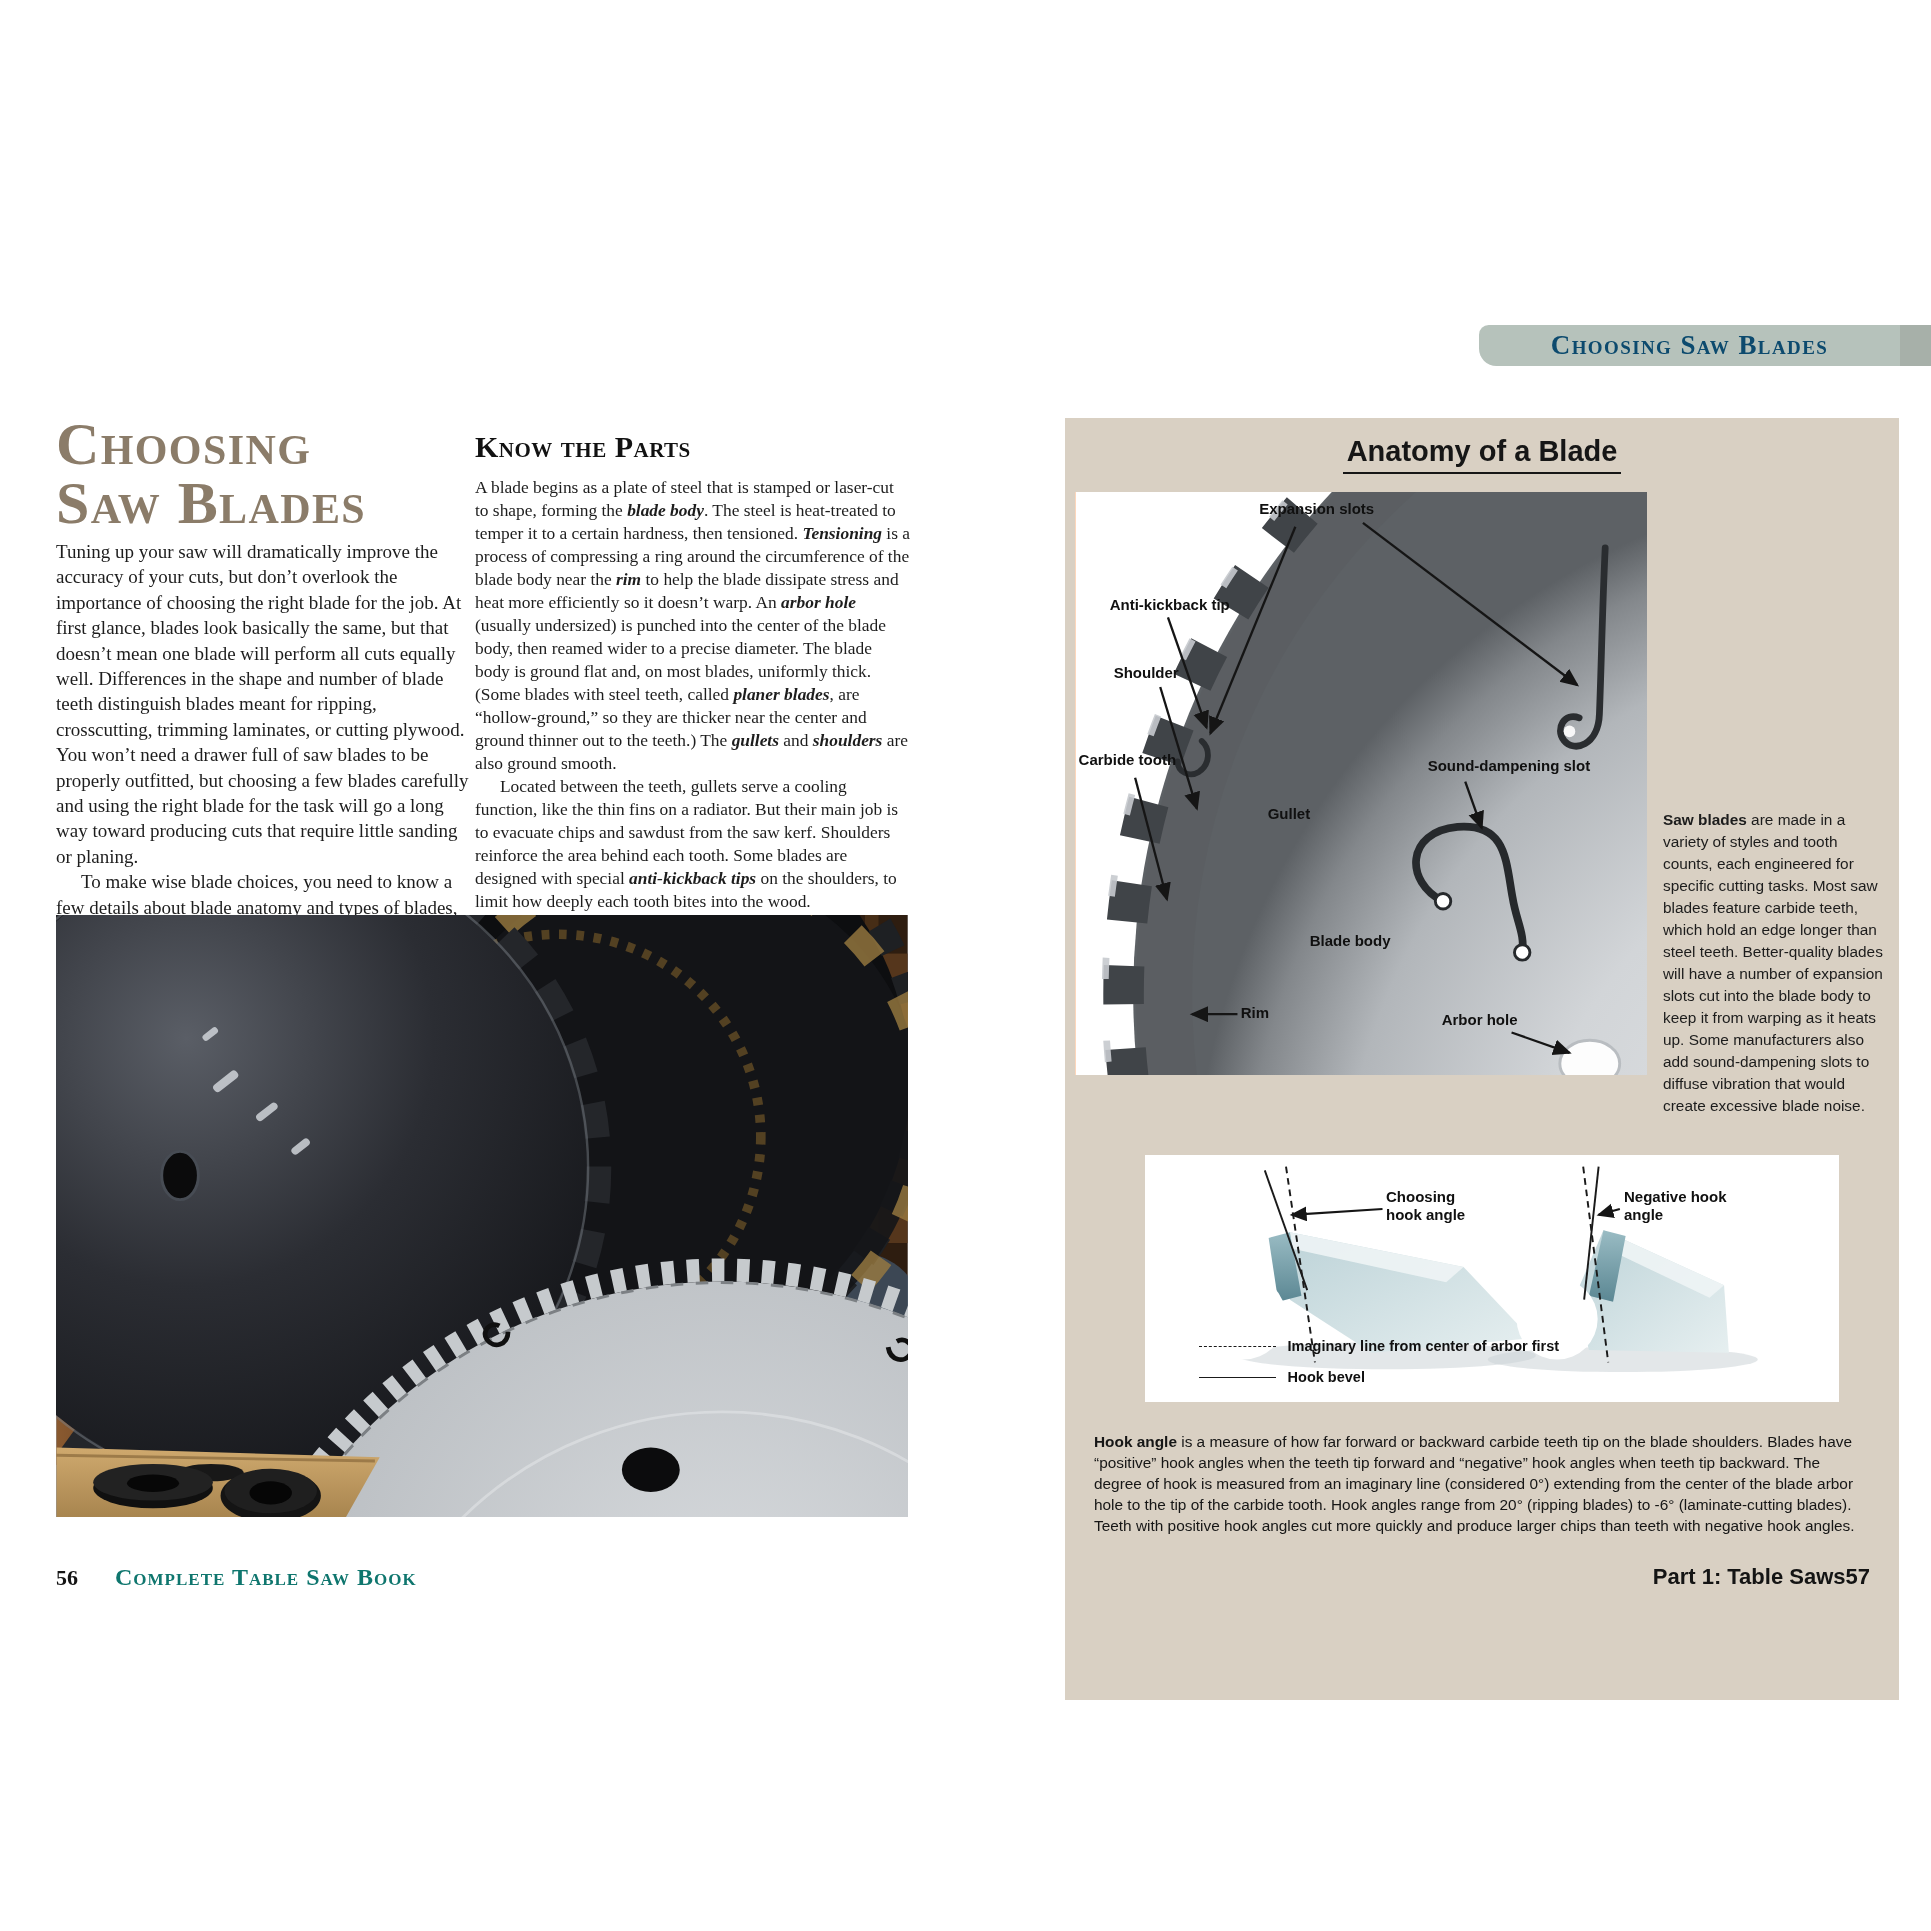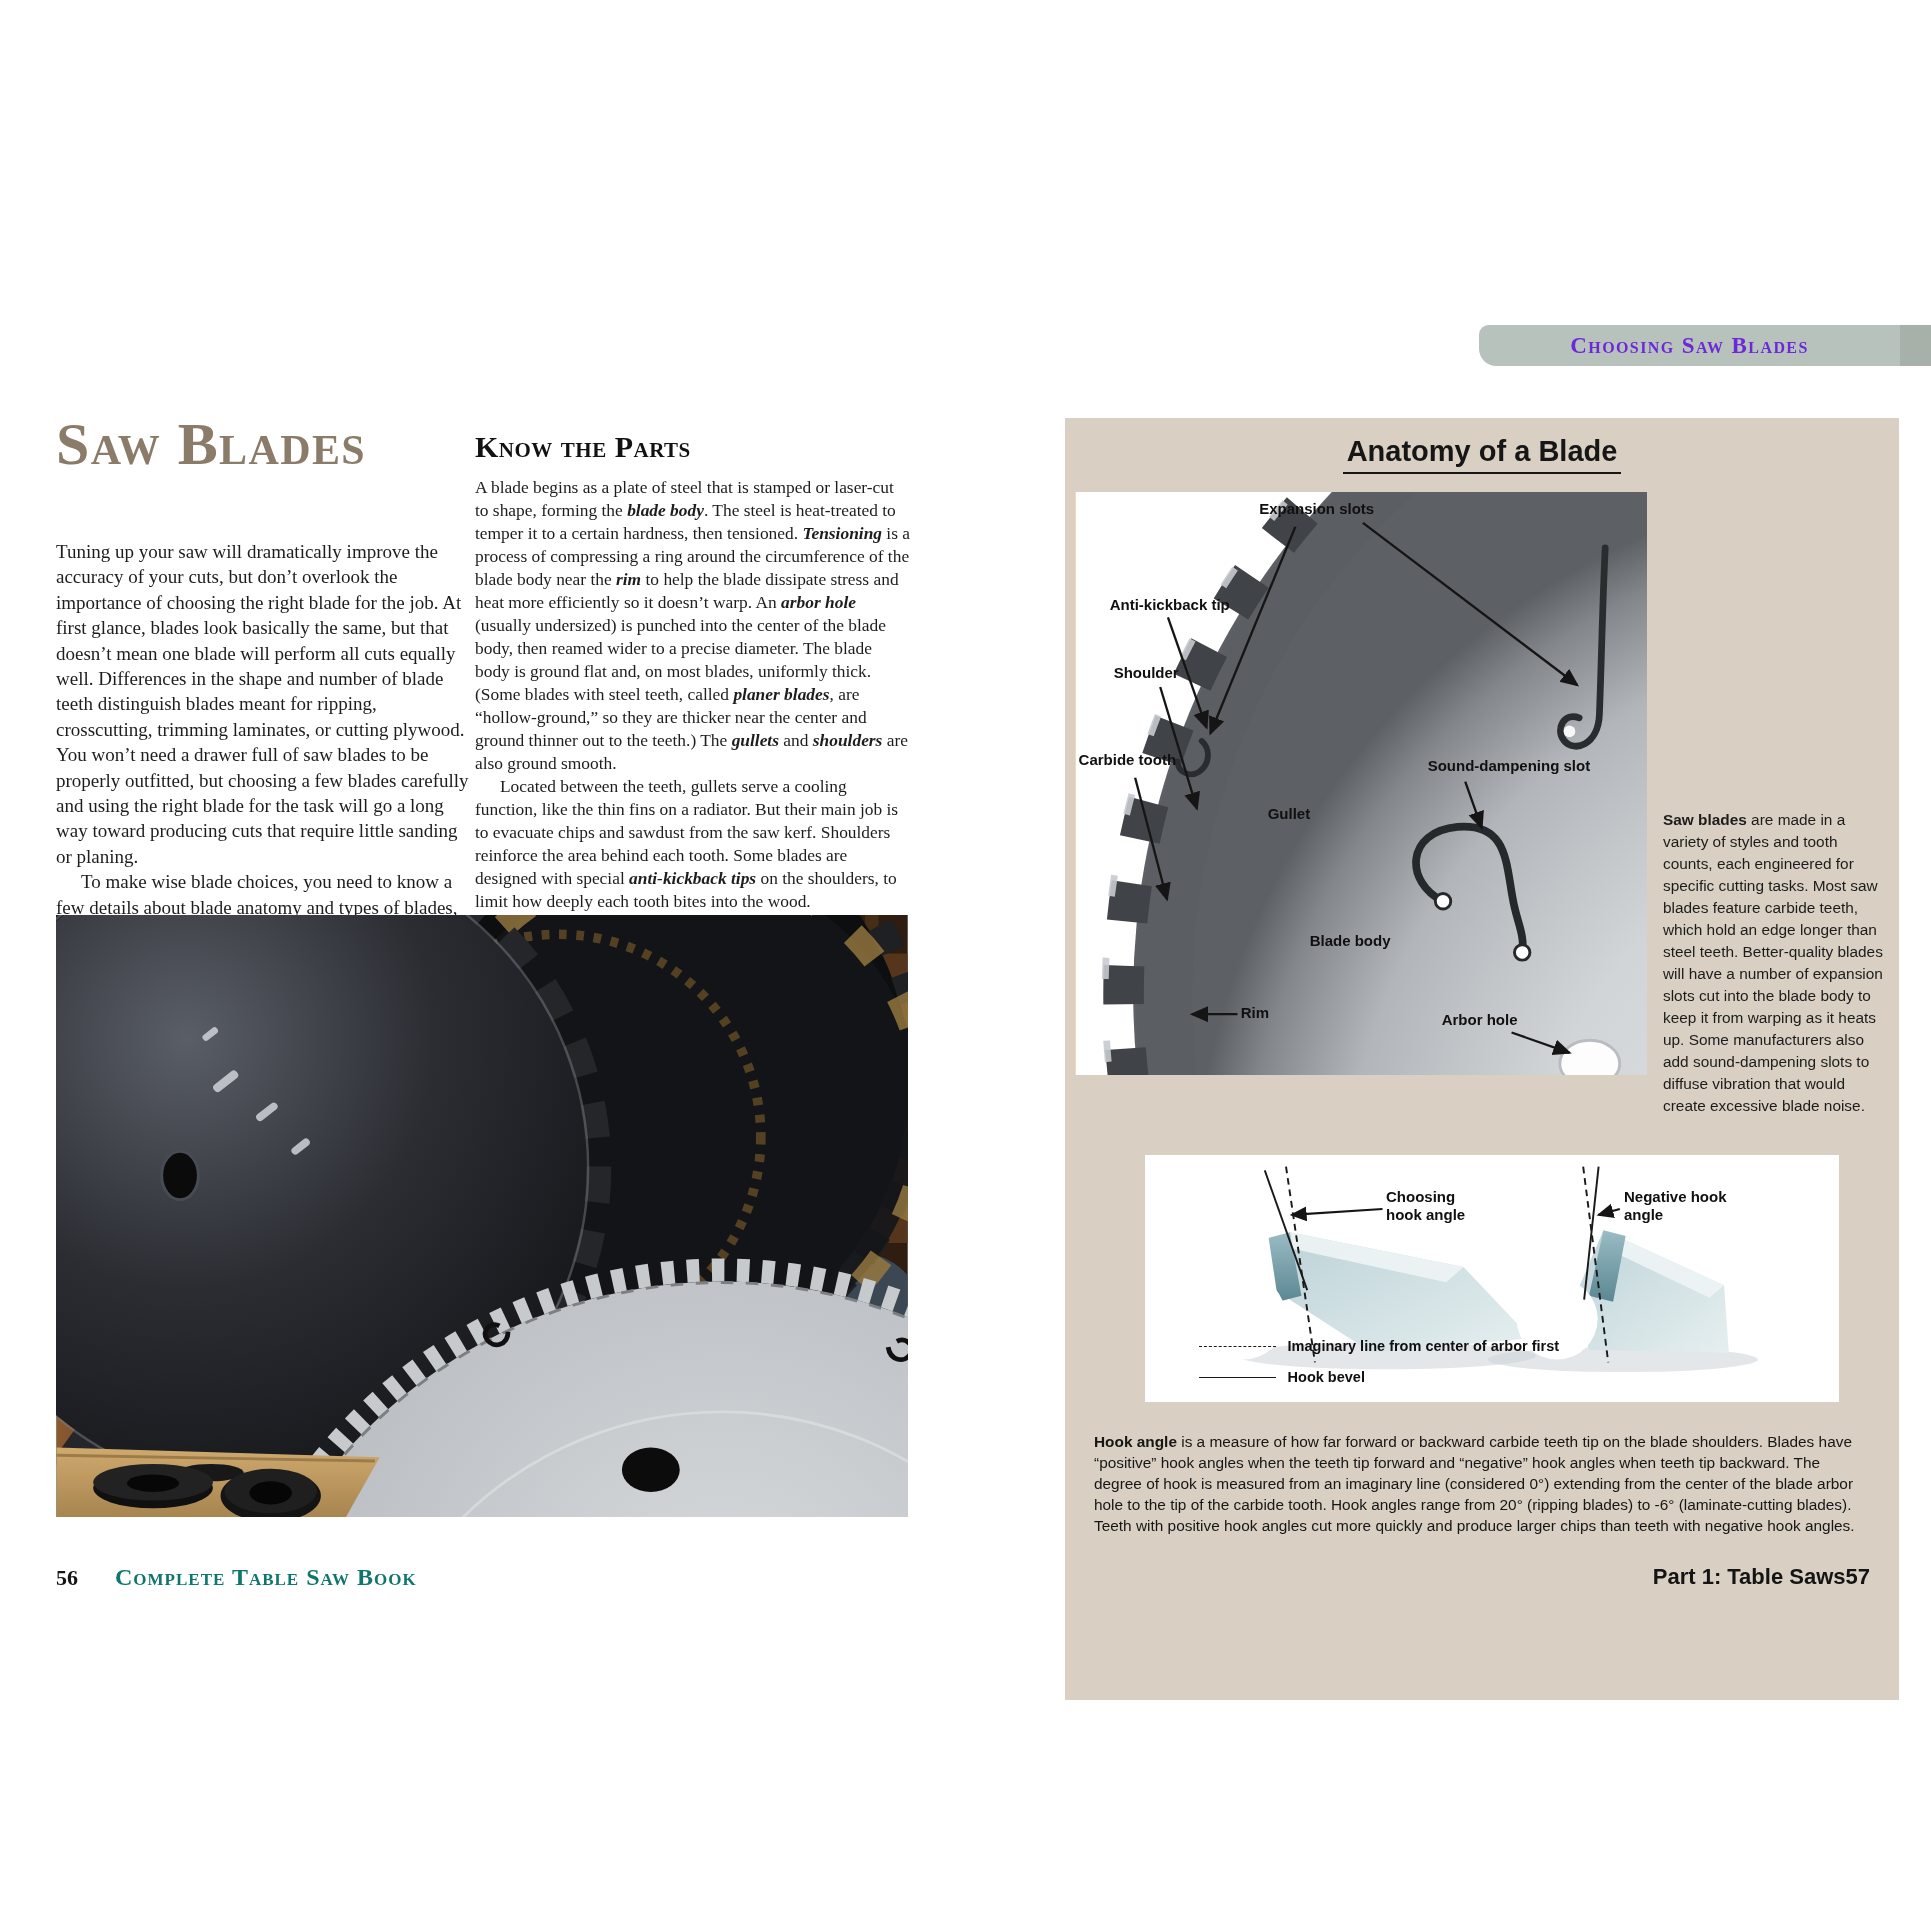--- a/index.html
+++ b/index.html
@@ -5,21 +5,21 @@
   html,body{margin:0;padding:0;background:#fff;}
   .page{position:relative;width:1931px;height:1931px;background:#fff;overflow:hidden;
         font-family:"Liberation Serif", serif;color:#1c1c1c;box-sizing:border-box;}
   .page *{box-sizing:border-box;}
 
   
   .header-bar{position:absolute;left:1479px;top:325px;width:421px;height:41px;
       background:var(--chapter_tab_bg,#b6c2bb);border-radius:9.7px 0 0 17.4px;
       display:flex;align-items:center;justify-content:center;}
   .header-bar span{font-family:"Liberation Serif",serif;font-variant:small-caps;
-      font-weight:700;font-size:23px;letter-spacing:1.4px;color:#6d28d9;}
+      font-weight:700;font-size:27px;letter-spacing:1.4px;color:#0c4a6e;}
   .header-bar-edge{position:absolute;left:1900px;top:325px;width:31px;height:41px;
       background:var(--page_edge,#a7b0a9);}
 
   
   .chapter-title{position:absolute;left:56px;top:415px;margin:0;
       font-variant:small-caps;font-weight:600;font-size:60px;line-height:59px;
       letter-spacing:1.4px;color:var(--title_brown,#8b7c69);}
   .chapter-title .line{display:block;}
   .intro{position:absolute;left:56px;top:539px;width:419px;
       font-size:19px;line-height:25.4px;color:#1d1d1d;}
@@ -75,20 +75,21 @@
 <body>
 
 <div class="page">
 
   <div class="header-bar">
     <span>Choosing Saw Blades</span>
   </div>
   <div class="header-bar-edge"></div>
 
   <h1 class="chapter-title">
+    <span class="line">Choosing</span>
     <span class="line">Saw Blades</span>
   </h1>
 
   <div class="intro">
     <p>Tuning up your saw will dramatically improve the accuracy of your cuts, but don’t overlook the importance of choosing the right blade for the job. At first glance, blades look basically the same, but that doesn’t mean one blade will perform all cuts equally well. Differences in the shape and number of blade teeth distinguish blades meant for ripping, crosscutting, trimming laminates, or cutting plywood. You won’t need a drawer full of saw blades to be properly outfitted, but choosing a few blades carefully and using the right blade for the task will go a long way toward producing cuts that require little sanding or planing.</p>
     <p class="ind">To make wise blade choices, you need to know a few details about blade anatomy and types of blades, as well as how to tell a quality blade from a poor one. The next few pages should provide all the information you’ll need to buy a hardworking, comprehensive set of blades for your table saw.</p>
   </div>
 
   <div class="col2">
     <h2 class="col2-head">Know the Parts</h2>

